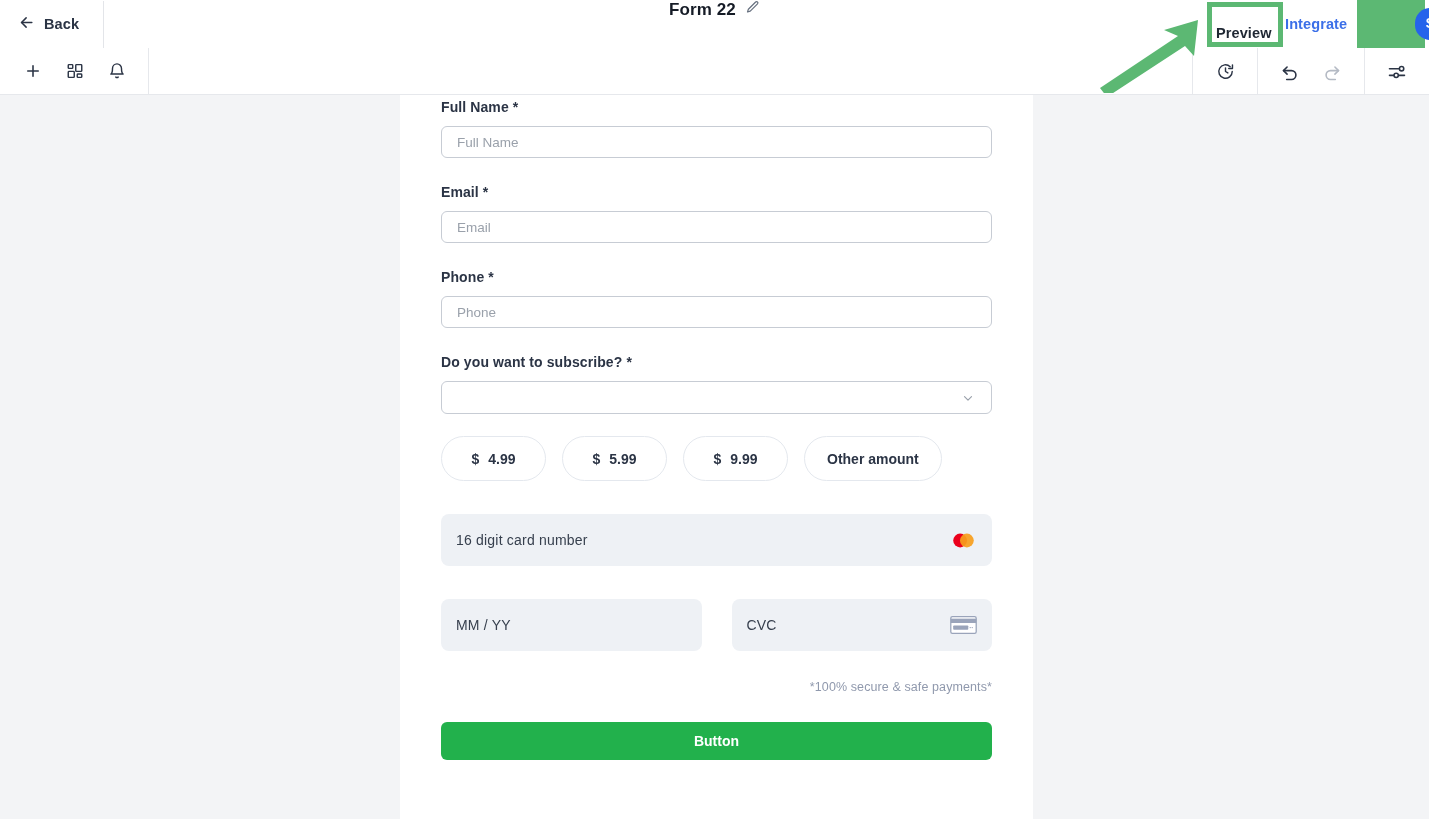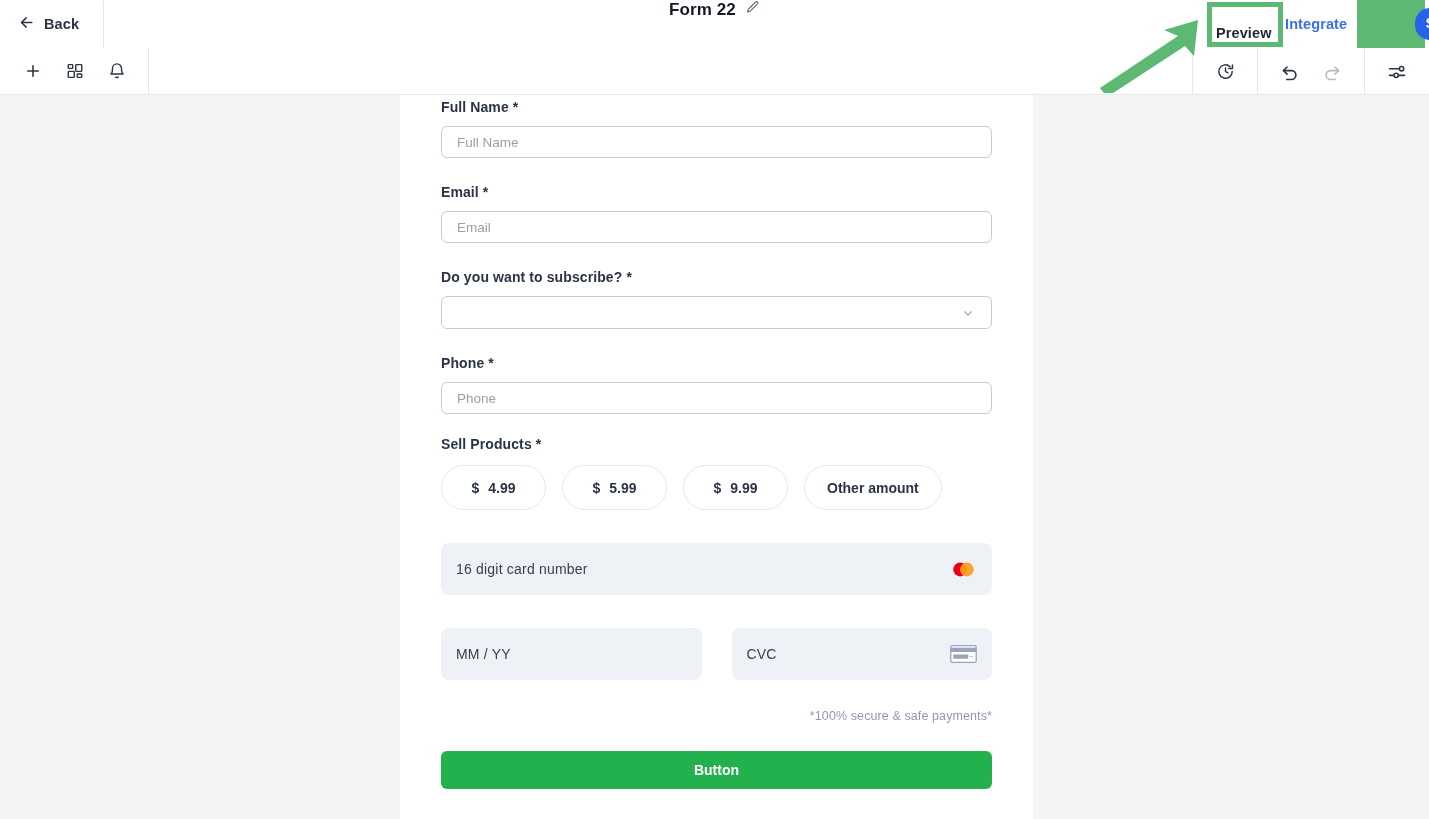--- a/index.html
+++ b/index.html
@@ -310,46 +310,42 @@
         <div class="field-block" style="margin-top:26px;">
           <div class="field-label">
             <span>Email</span>
             <span class="req-star">*</span>
           </div>
           <input class="text-input" type="text" style="margin-top: 11px;" placeholder="Email">
         </div>
 
         <div class="field-block" style="margin-top:26px;">
           <div class="field-label">
+            <span>Phone</span>
+            <span class="req-star">*</span>
+          </div>
+          <input class="text-input" type="text" style="margin-top: 11px;" placeholder="Phone">
+        </div>
+
+        <div class="field-block" style="margin-top:26px;">
+          <div class="field-label">
             <span>Do you want to subscribe?</span>
             <span class="req-star">*</span>
           </div>
           <div class="select-wrap" style="margin-top:11px;">
             <div class="select-box"></div>
             <span class="select-chevron">
               <svg width="14" height="14" viewBox="0 0 24 24" fill="none" stroke="#9aa1ab" stroke-width="2" stroke-linecap="round" stroke-linejoin="round">
                 <polyline points="6,9.5 12,15.5 18,9.5"></polyline>
               </svg>
             </span>
           </div>
         </div>
 
-        <div class="field-block" style="margin-top:26px;">
-          <div class="field-label">
-            <span>Phone</span>
-            <span class="req-star">*</span>
-          </div>
-          <input class="text-input" type="text" style="margin-top: 11px;" placeholder="Phone">
-        </div>
-
         <div class="field-block" style="margin-top:22px;">
-          <div class="field-label">
-            <span>Sell Products</span>
-            <span class="req-star">*</span>
-          </div>
           <div class="pill-row" style="margin-top:13px;">
             <div class="price-pill">
               <span class="cur">$</span>
               <span>4.99</span>
             </div>
             <div class="price-pill">
               <span class="cur">$</span>
               <span>5.99</span>
             </div>
             <div class="price-pill">

